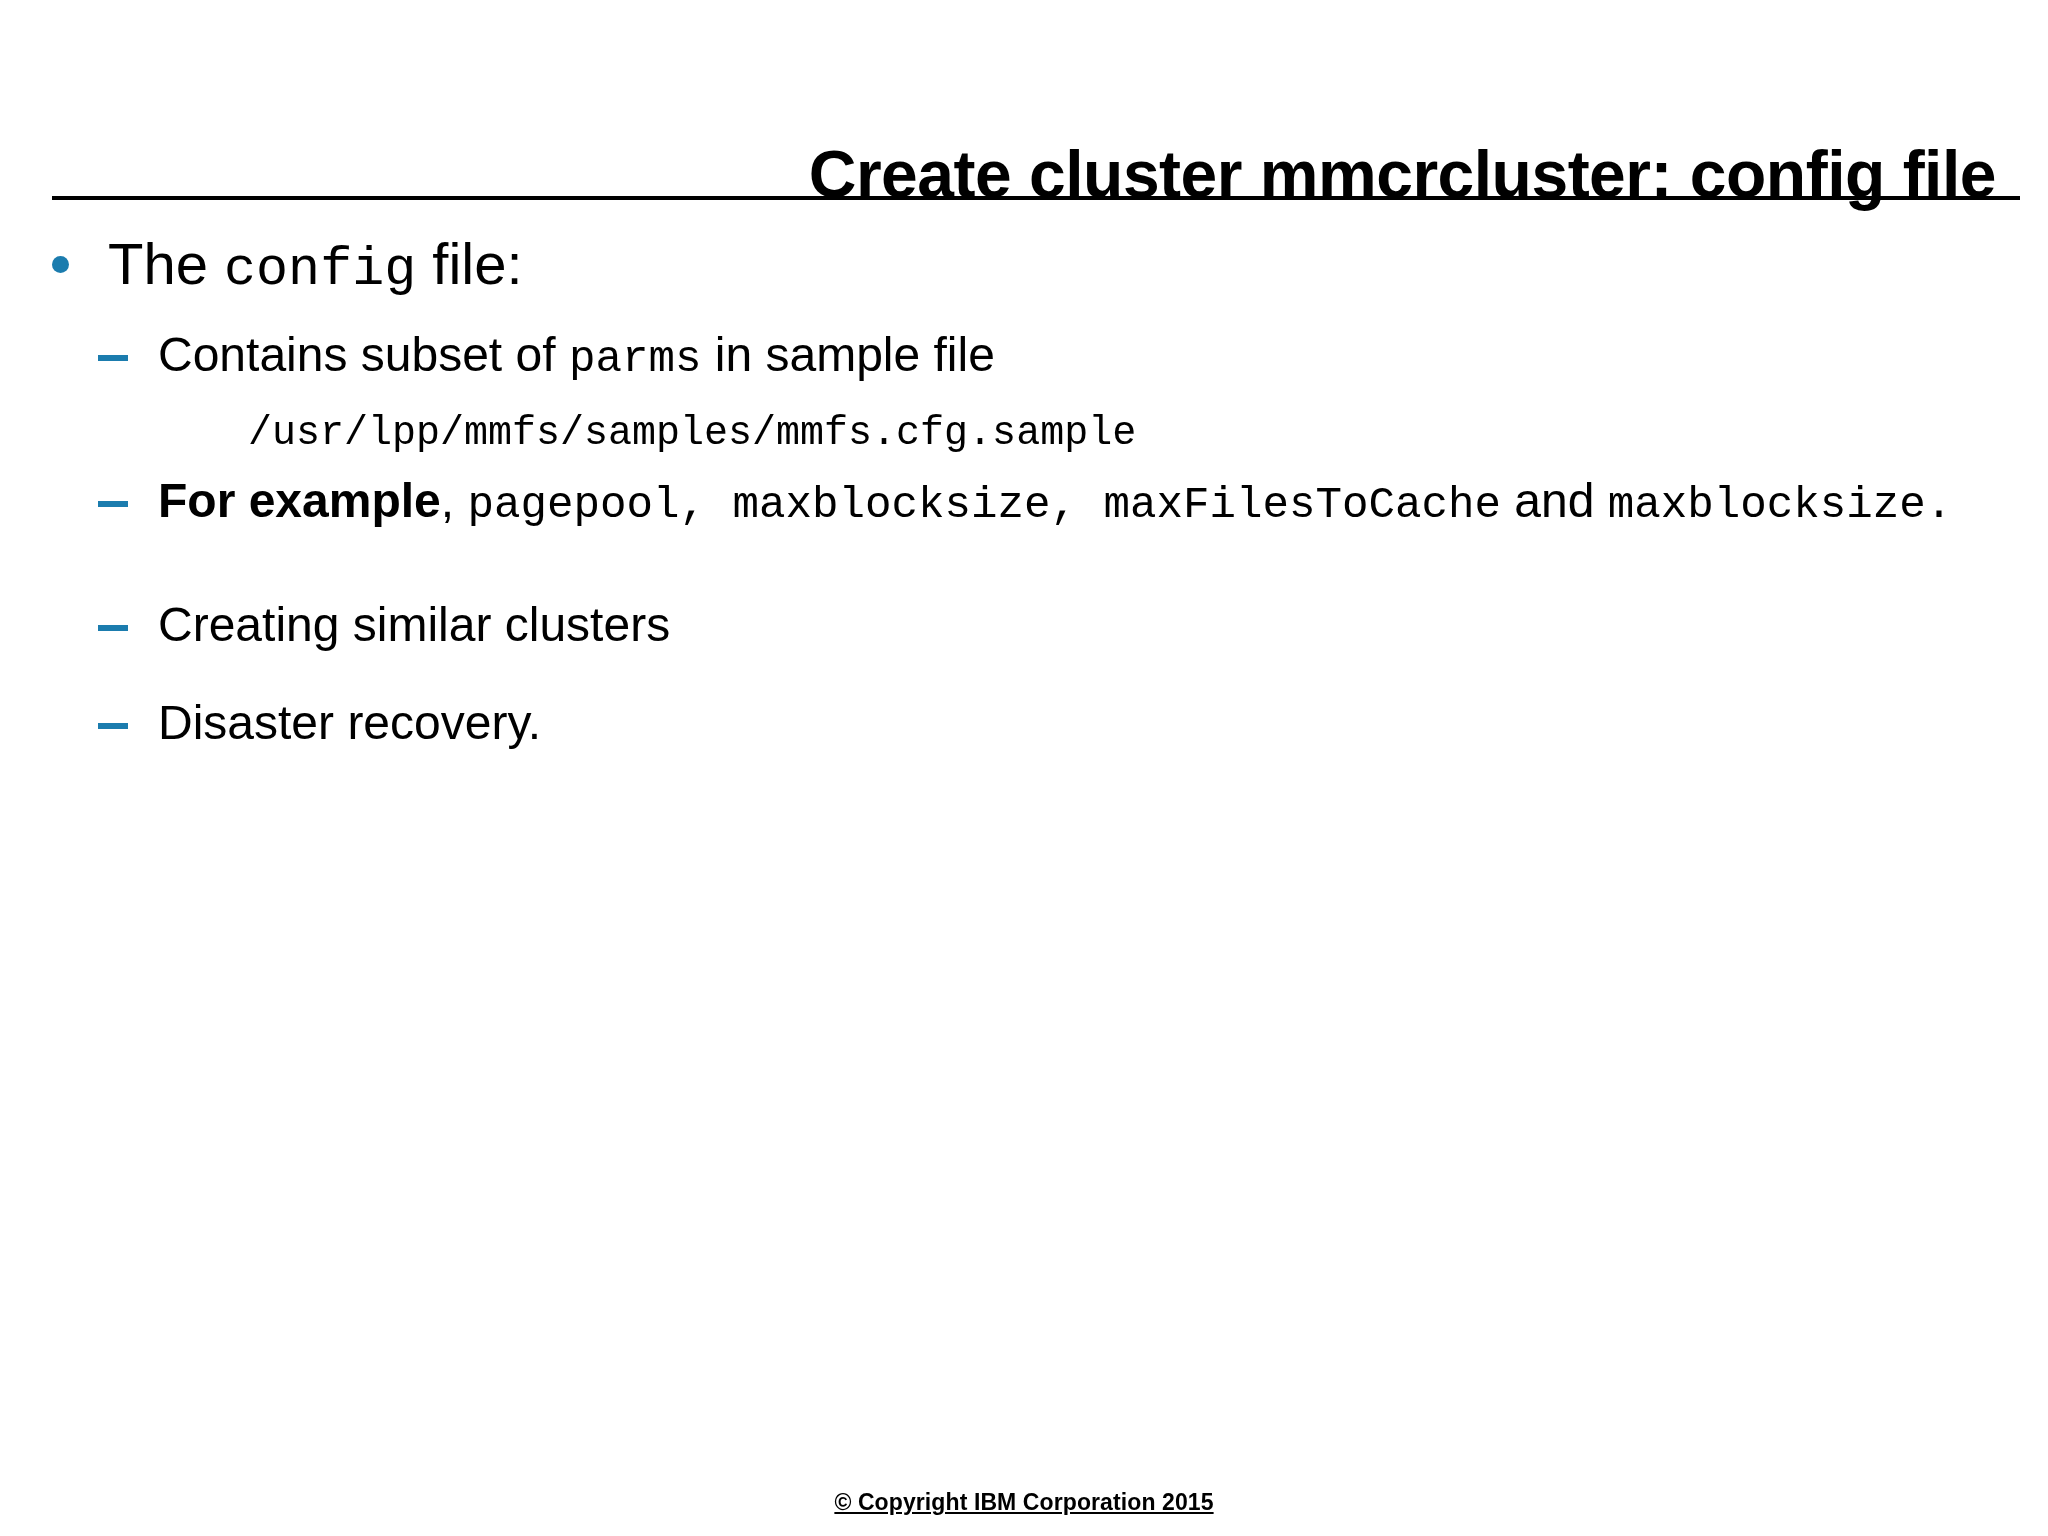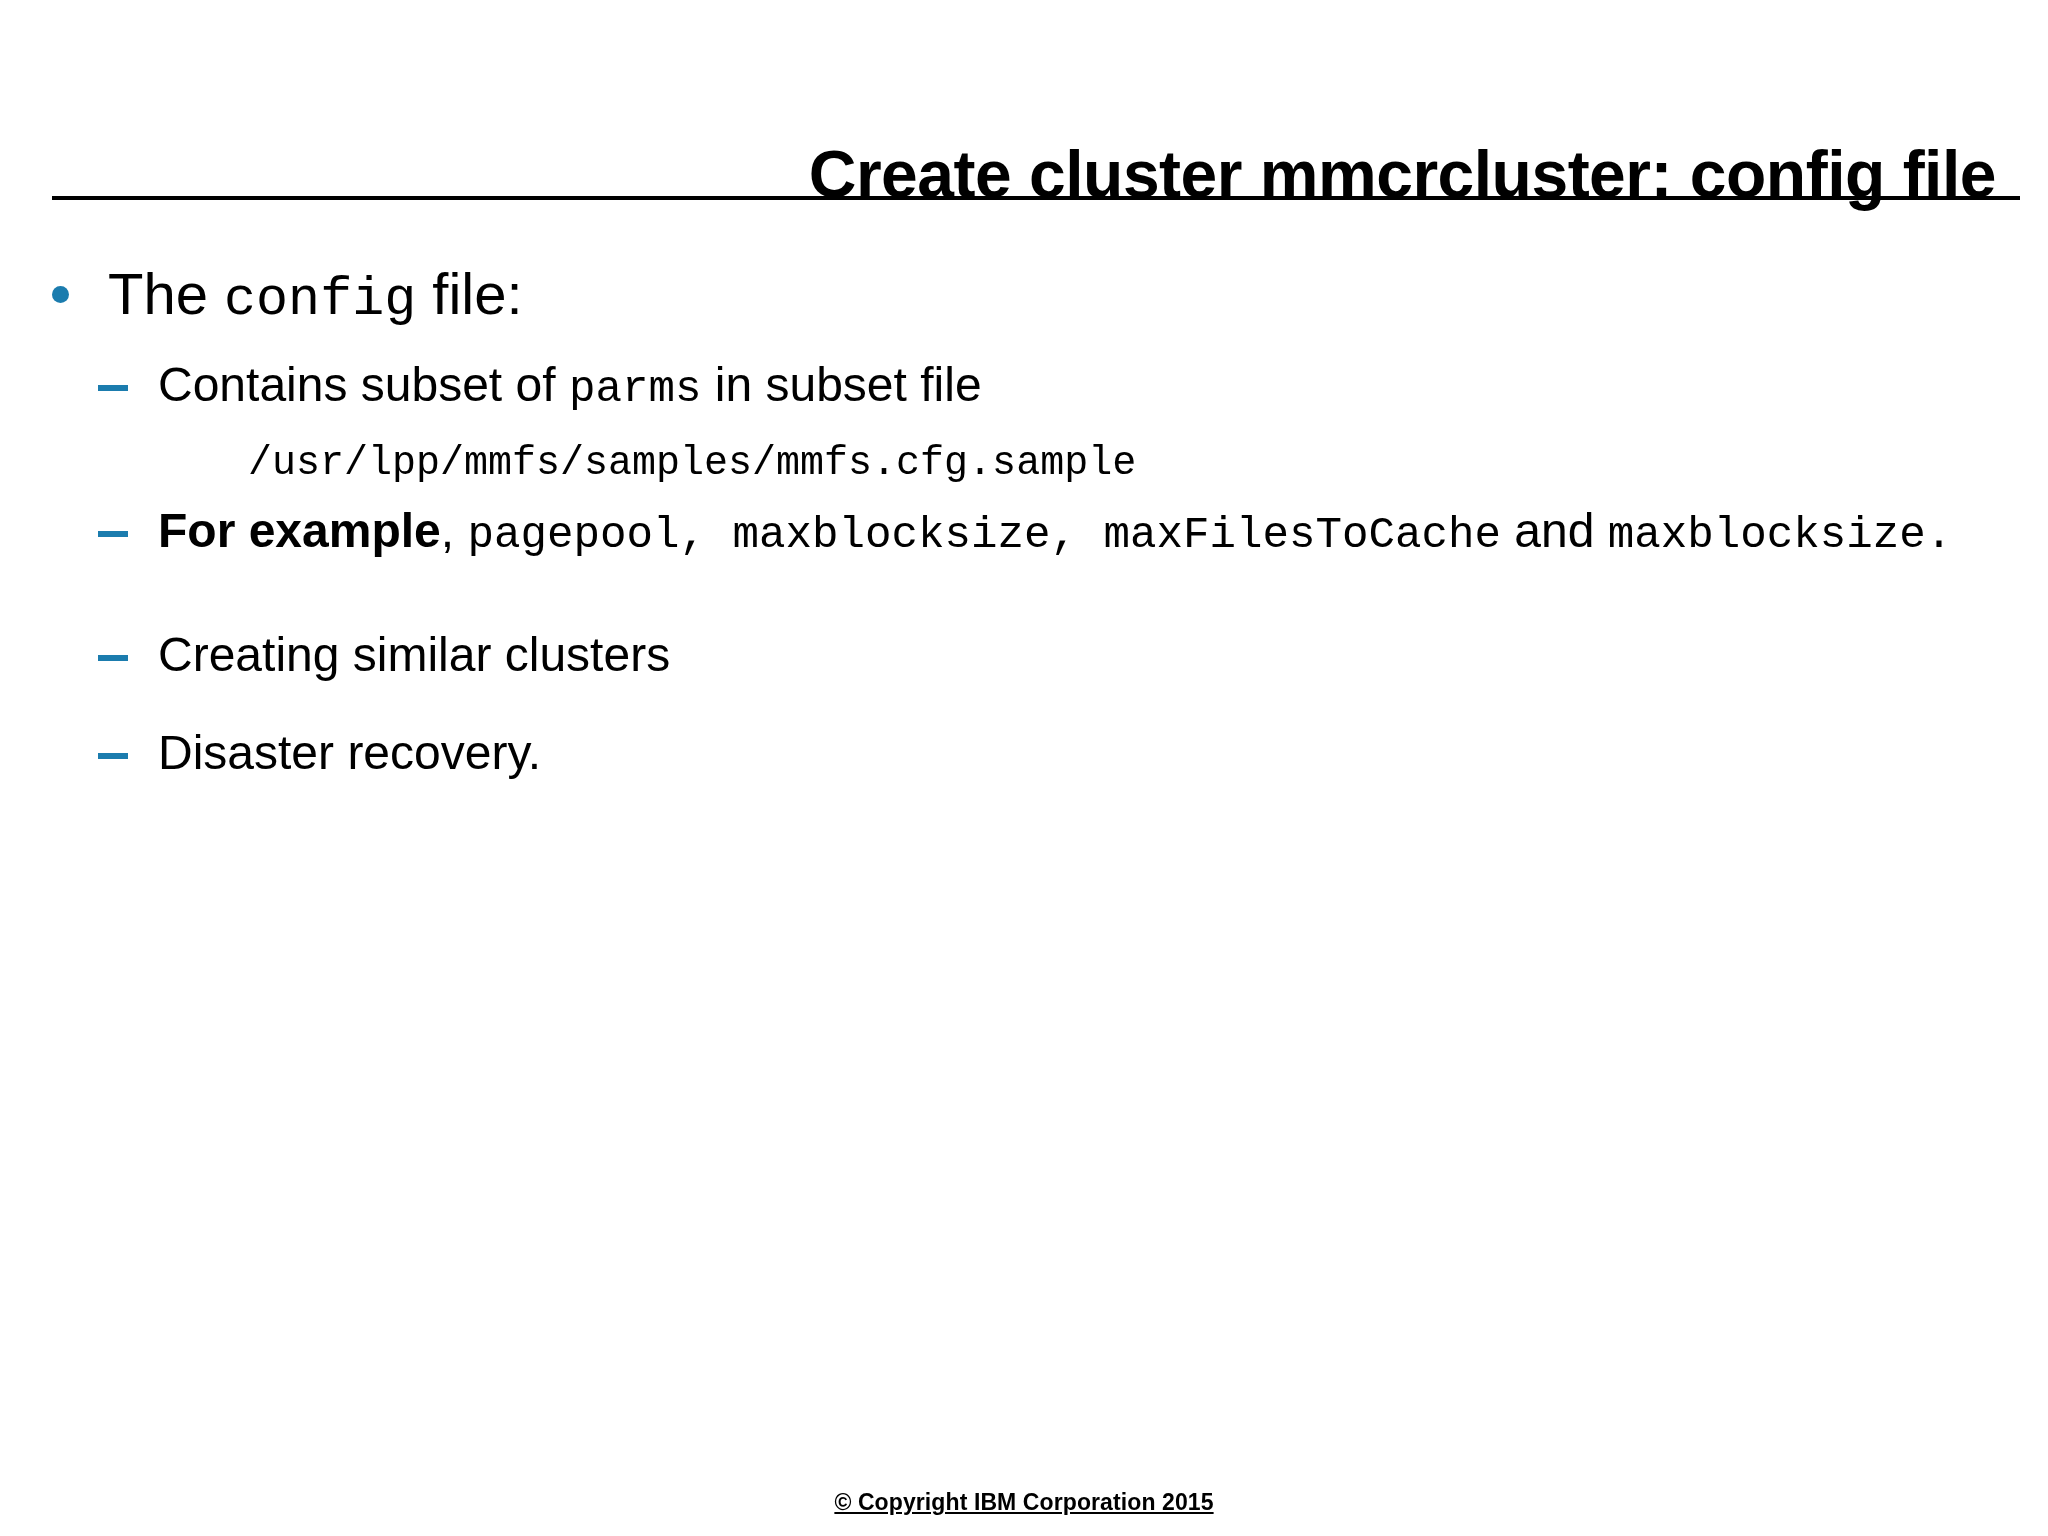--- a/index.html
+++ b/index.html
@@ -43,21 +43,21 @@
     top: 196px;
     width: 1968px;
     height: 4px;
     background: #000000;
   }
 
   
   .body-area {
     position: absolute;
     left: 0;
-    top: 260px;
+    top: 230px;
     width: 2048px;
   }
 
   .lvl1 {
     position: relative;
     padding-left: 108px;
     margin: 0 0 6px 0;
     font-size: 58px;
     line-height: 1.18;
     color: #000000;
@@ -147,21 +147,21 @@
       <span class="mono">config</span>
       <span>file:</span>
     </div>
 
     <div class="spacer-sm"></div>
 
     <div class="lvl2">
       <span class="bullet-dash"></span>
       <span>Contains subset of</span>
       <span class="mono">parms</span>
-      <span>in subset file</span>
+      <span>in sample file</span>
     </div>
 
     <div class="lvl3">
       <span class="mono">/usr/lpp/mmfs/samples/mmfs.cfg.sample</span>
     </div>
 
     <div class="lvl2">
       <span class="bullet-dash"></span>
       <span class="semi">For example</span><span>,</span>
       <span class="mono">pagepool, maxblocksize, maxFilesToCache</span>

